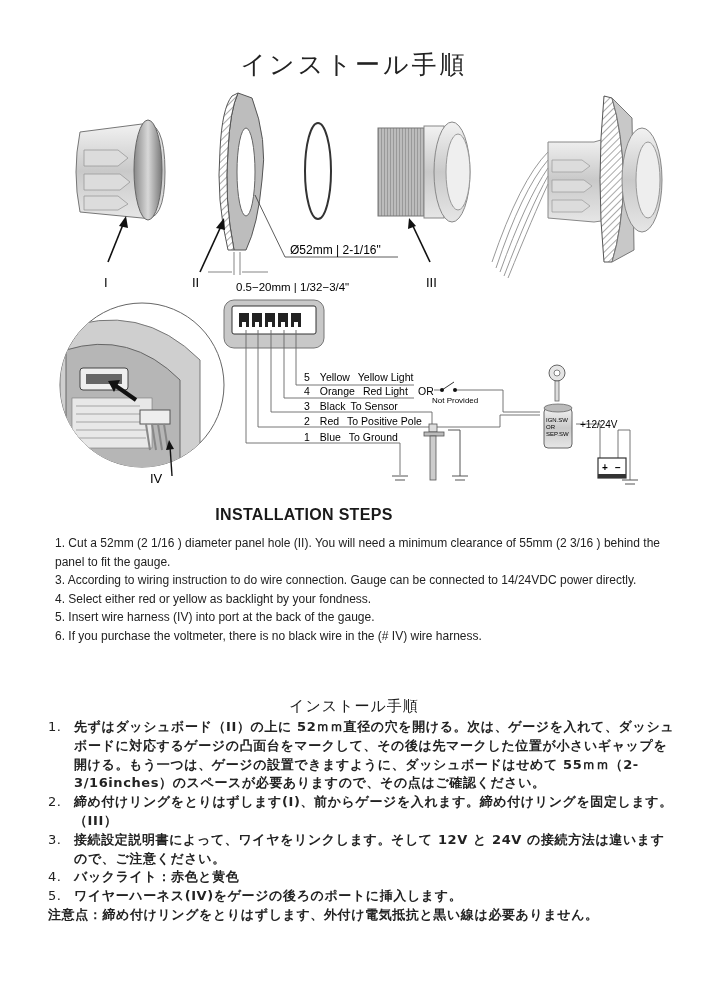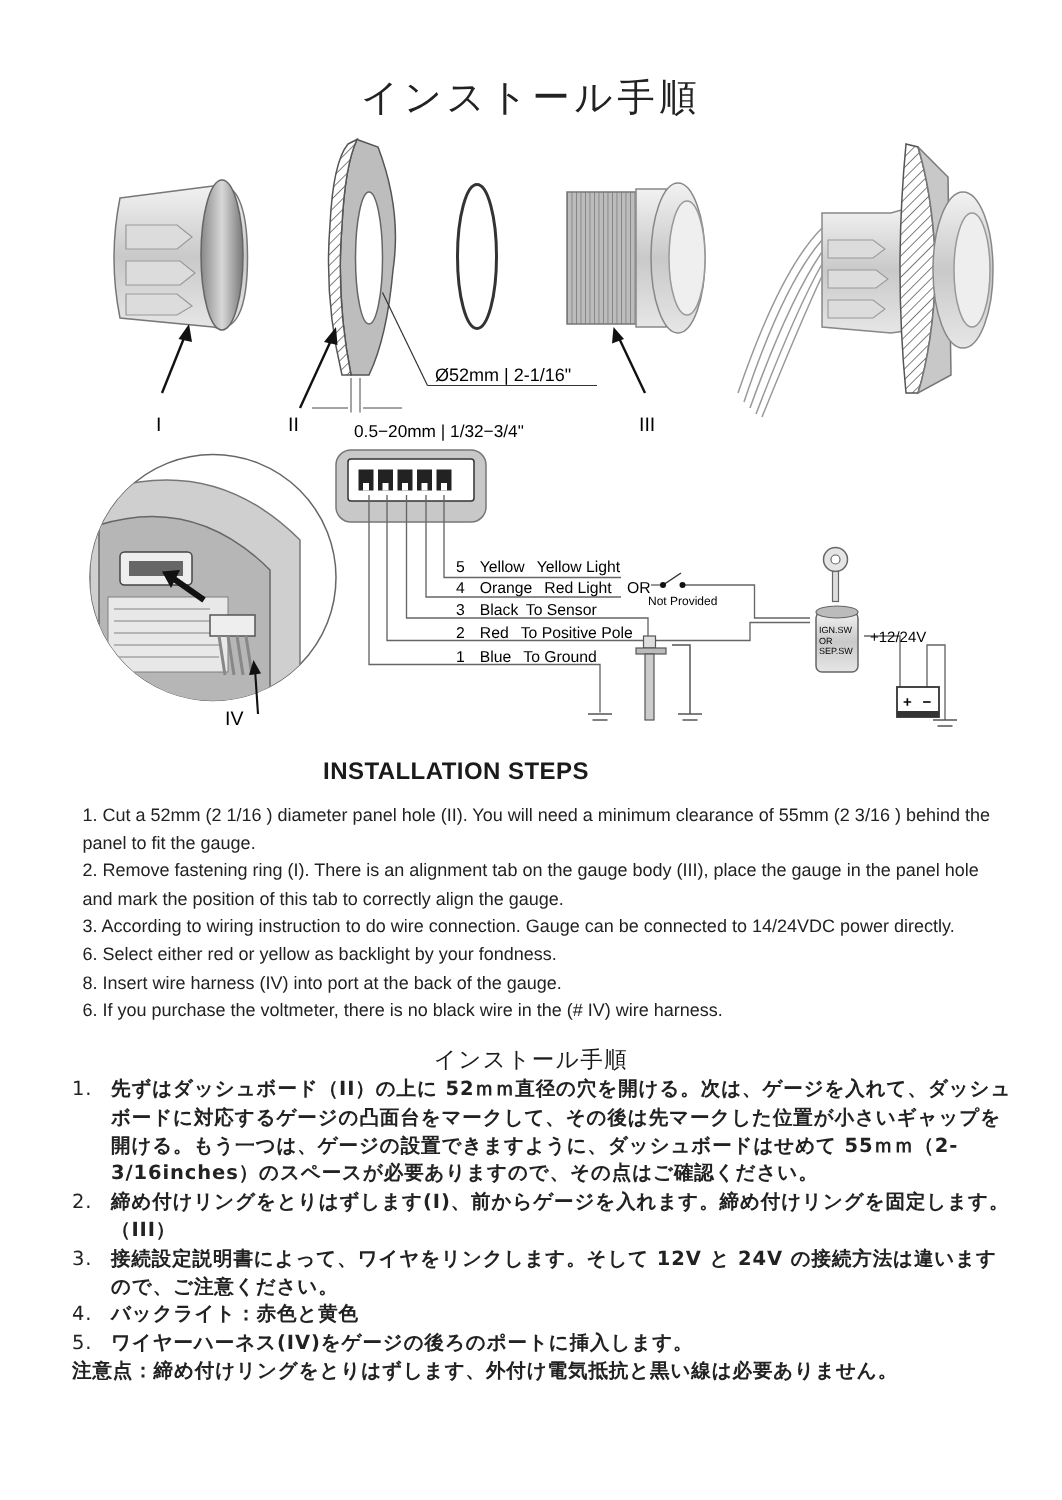--- a/index.html
+++ b/index.html
@@ -203,24 +203,23 @@
     <text x="304" y="425" class="wire-txt"><tspan>2</tspan><tspan dx="10">Red</tspan><tspan dx="8">To Positive Pole</tspan></text>
     <text x="304" y="441" class="wire-txt"><tspan>1</tspan><tspan dx="10">Blue</tspan><tspan dx="8">To Ground</tspan></text>
     <text x="418" y="395" class="wire-txt"><tspan>OR</tspan></text>
     <text x="432" y="403" class="small"><tspan>Not Provided</tspan></text>
   </g>
 </svg>
 
 <div class="abs en-head">INSTALLATION STEPS</div>
 <div class="abs en-steps">
   <p>1. Cut a 52mm (2 1/16 ) diameter panel hole (II). You will need a minimum clearance of 55mm (2 3/16 ) behind the panel to fit the gauge.</p>
-  <p>2. Remove fastening ring (I). There is an alignment tab on the gauge body (III), place the gauge in the panel hole and mark the position of this tab to correctly align the gauge.</p>
   <p>3. According to wiring instruction to do wire connection. Gauge can be connected to 14/24VDC power directly.</p>
-  <p>6. Select either red or yellow as backlight by your fondness.</p>
-  <p>8. Insert wire harness (IV) into port at the back of the gauge.</p>
+  <p>4. Select either red or yellow as backlight by your fondness.</p>
+  <p>5. Insert wire harness (IV) into port at the back of the gauge.</p>
   <p>6. If you purchase the voltmeter, there is no black wire in the (# IV) wire harness.</p>
 </div>
 
 <div class="abs jp-head">インストール手順</div>
 <div class="abs jp-steps">
   <div class="item">
       <span class="num">1.</span>
       <span class="txt">先ずはダッシュボード（II）の上に 52ｍｍ直径の穴を開ける。次は、ゲージを入れて、ダッシュボードに対応するゲージの凸面台をマークして、その後は先マークした位置が小さいギャップを開ける。もう一つは、ゲージの設置できますように、ダッシュボードはせめて 55ｍｍ（2-3/16inches）のスペースが必要ありますので、その点はご確認ください。</span>
     </div>
   <div class="item">

